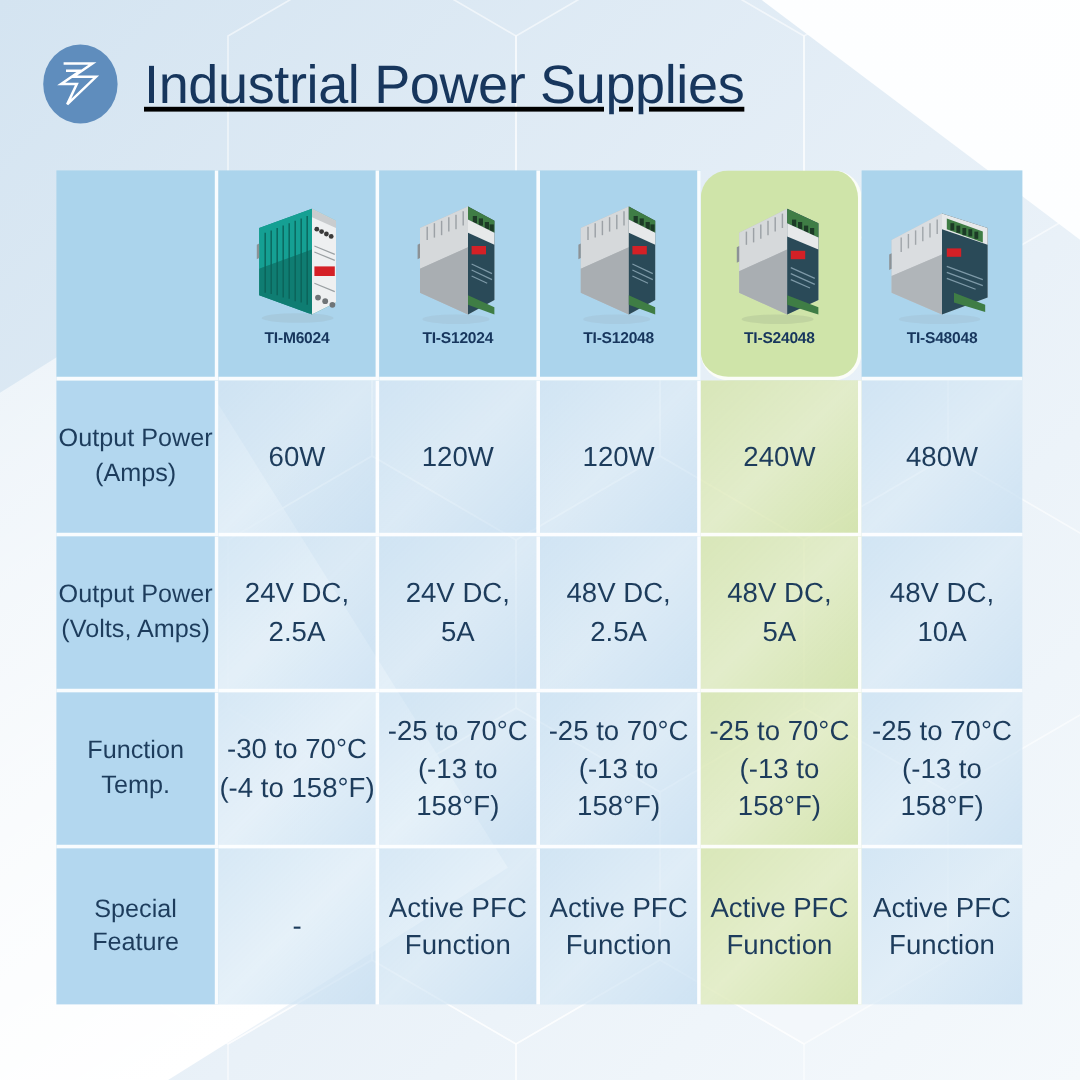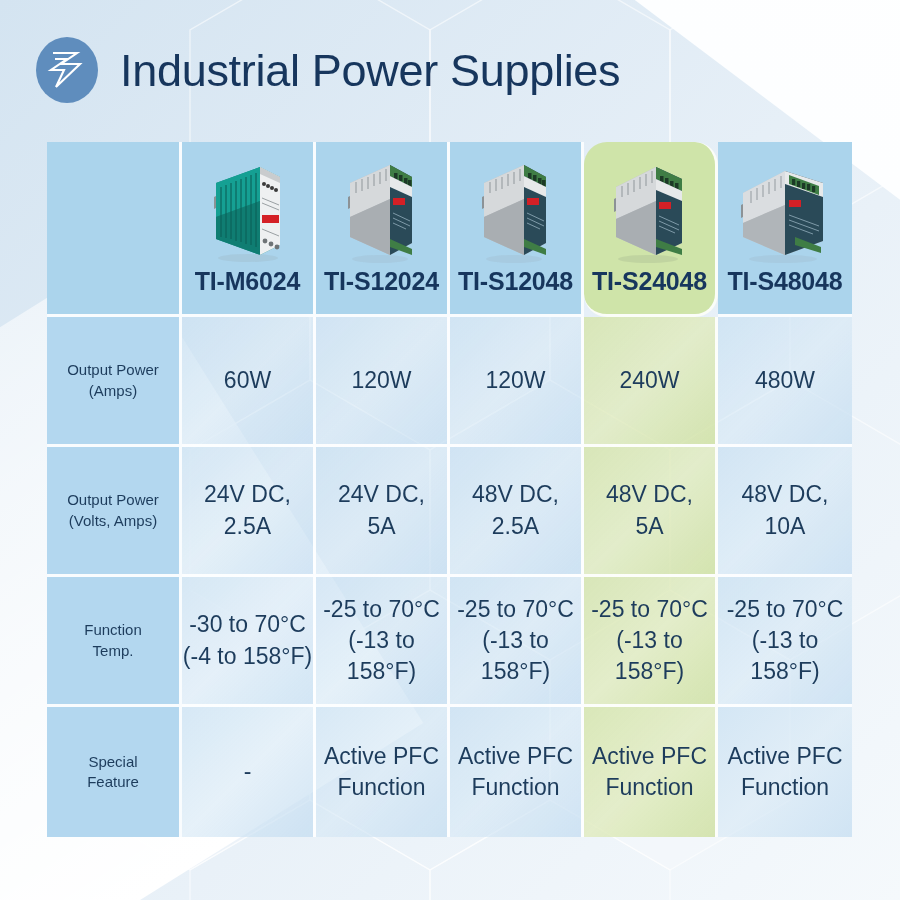--- a/index.html
+++ b/index.html
@@ -55,20 +55,21 @@
   .header {
     position: absolute;
     top: 0; left: 0;
     width: 900px;
     height: 140px;
     z-index: 5;
     display: flex;
     align-items: center;
     padding-left: 36px;
     box-sizing: border-box;
+    text-decoration: underline;
   }
   .logo-badge {
     width: 62px;
     height: 66px;
     border-radius: 50%;
     background: #5f8dbd;
     display: flex;
     align-items: center;
     justify-content: center;
     flex: 0 0 auto;
@@ -123,32 +124,32 @@
   .prod-img-wrap {
     height: 118px;
     display: flex;
     align-items: flex-end;
     justify-content: center;
     padding-bottom: 2px;
     box-sizing: border-box;
   }
   .prod-name {
     color: #17365d;
-    font-size: 25px;
+    font-size: 13px;
     font-weight: bold;
     letter-spacing: -0.2px;
     padding-bottom: 12px;
   }
 
   
   .lbl-cell {
     height: 130px;
     background: #b3d7ef;
     color: #1d3c5c;
-    font-size: 15px;
+    font-size: 21px;
     text-align: left;
     padding: 0 0 0 14px;
     line-height: 1.35;
   }
   .val-cell {
     height: 130px;
     background: linear-gradient(135deg, rgba(200,224,242,0.72) 0%, rgba(214,232,245,0.62) 50%, rgba(196,221,241,0.75) 100%);
     color: #1d3c5c;
     font-size: 23px;
     line-height: 1.35;

